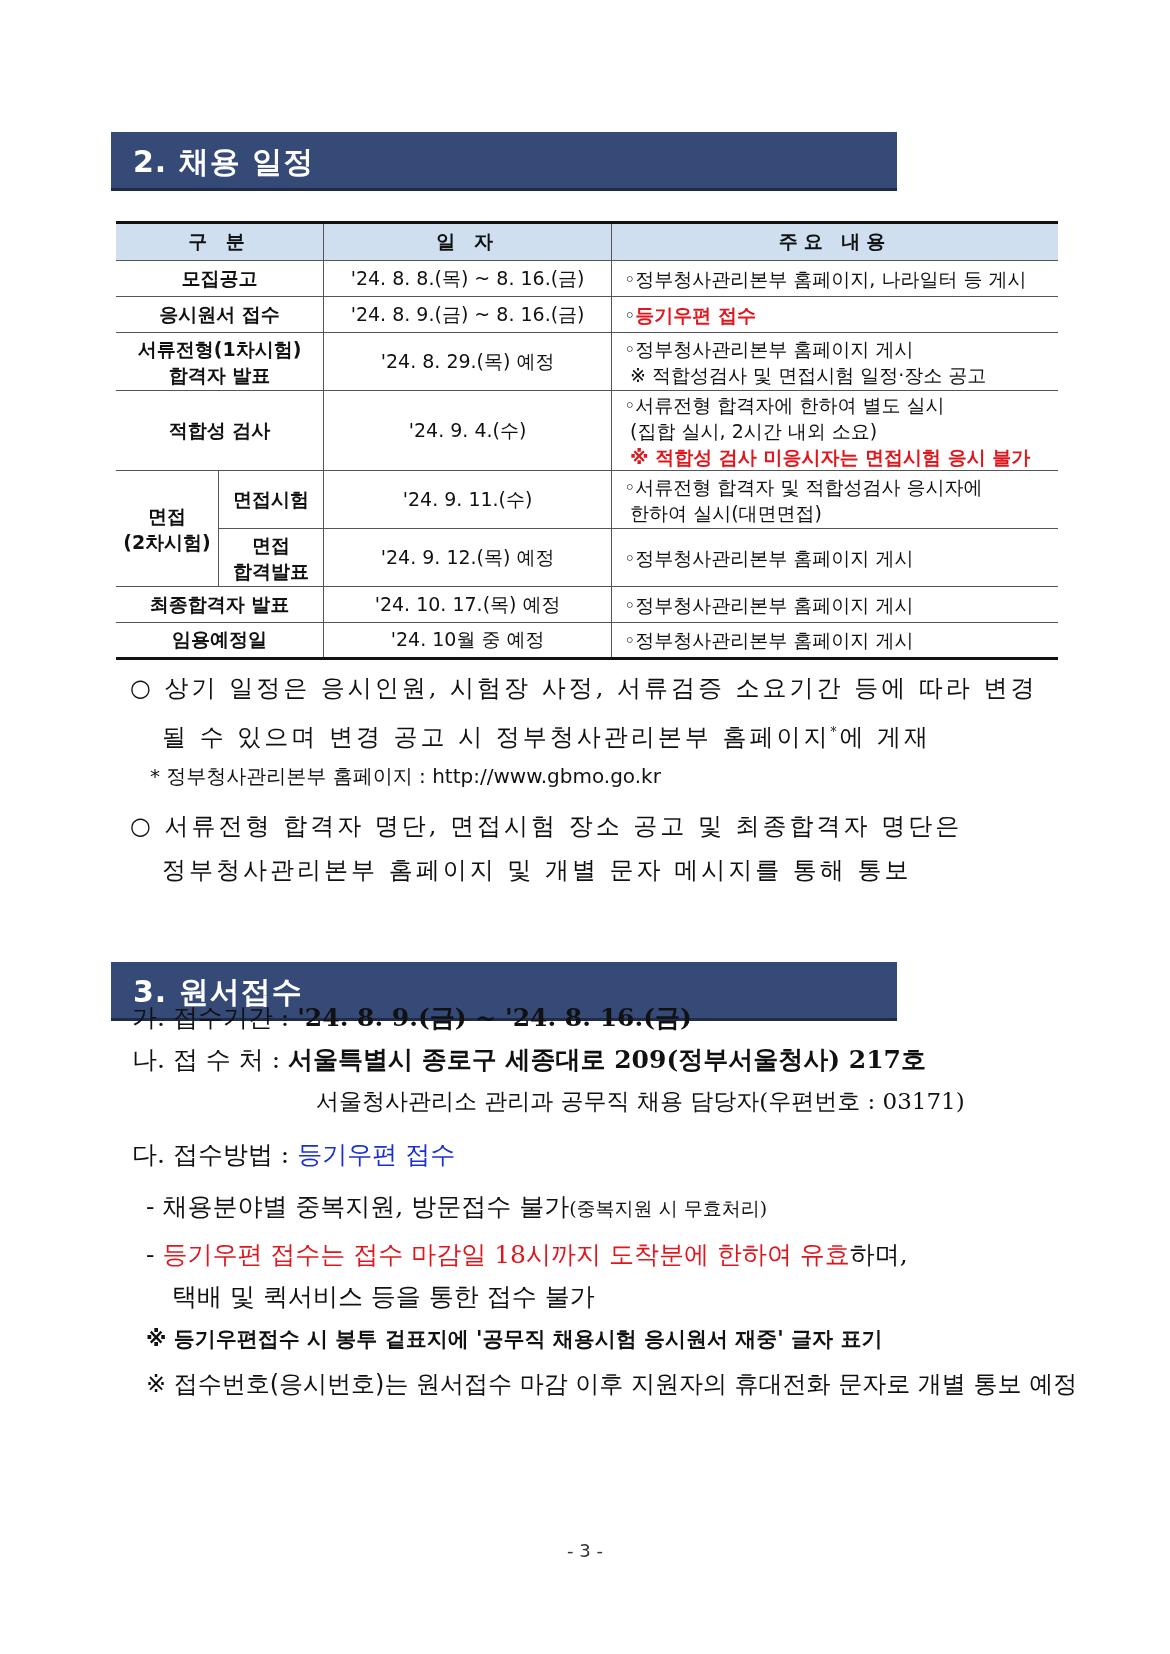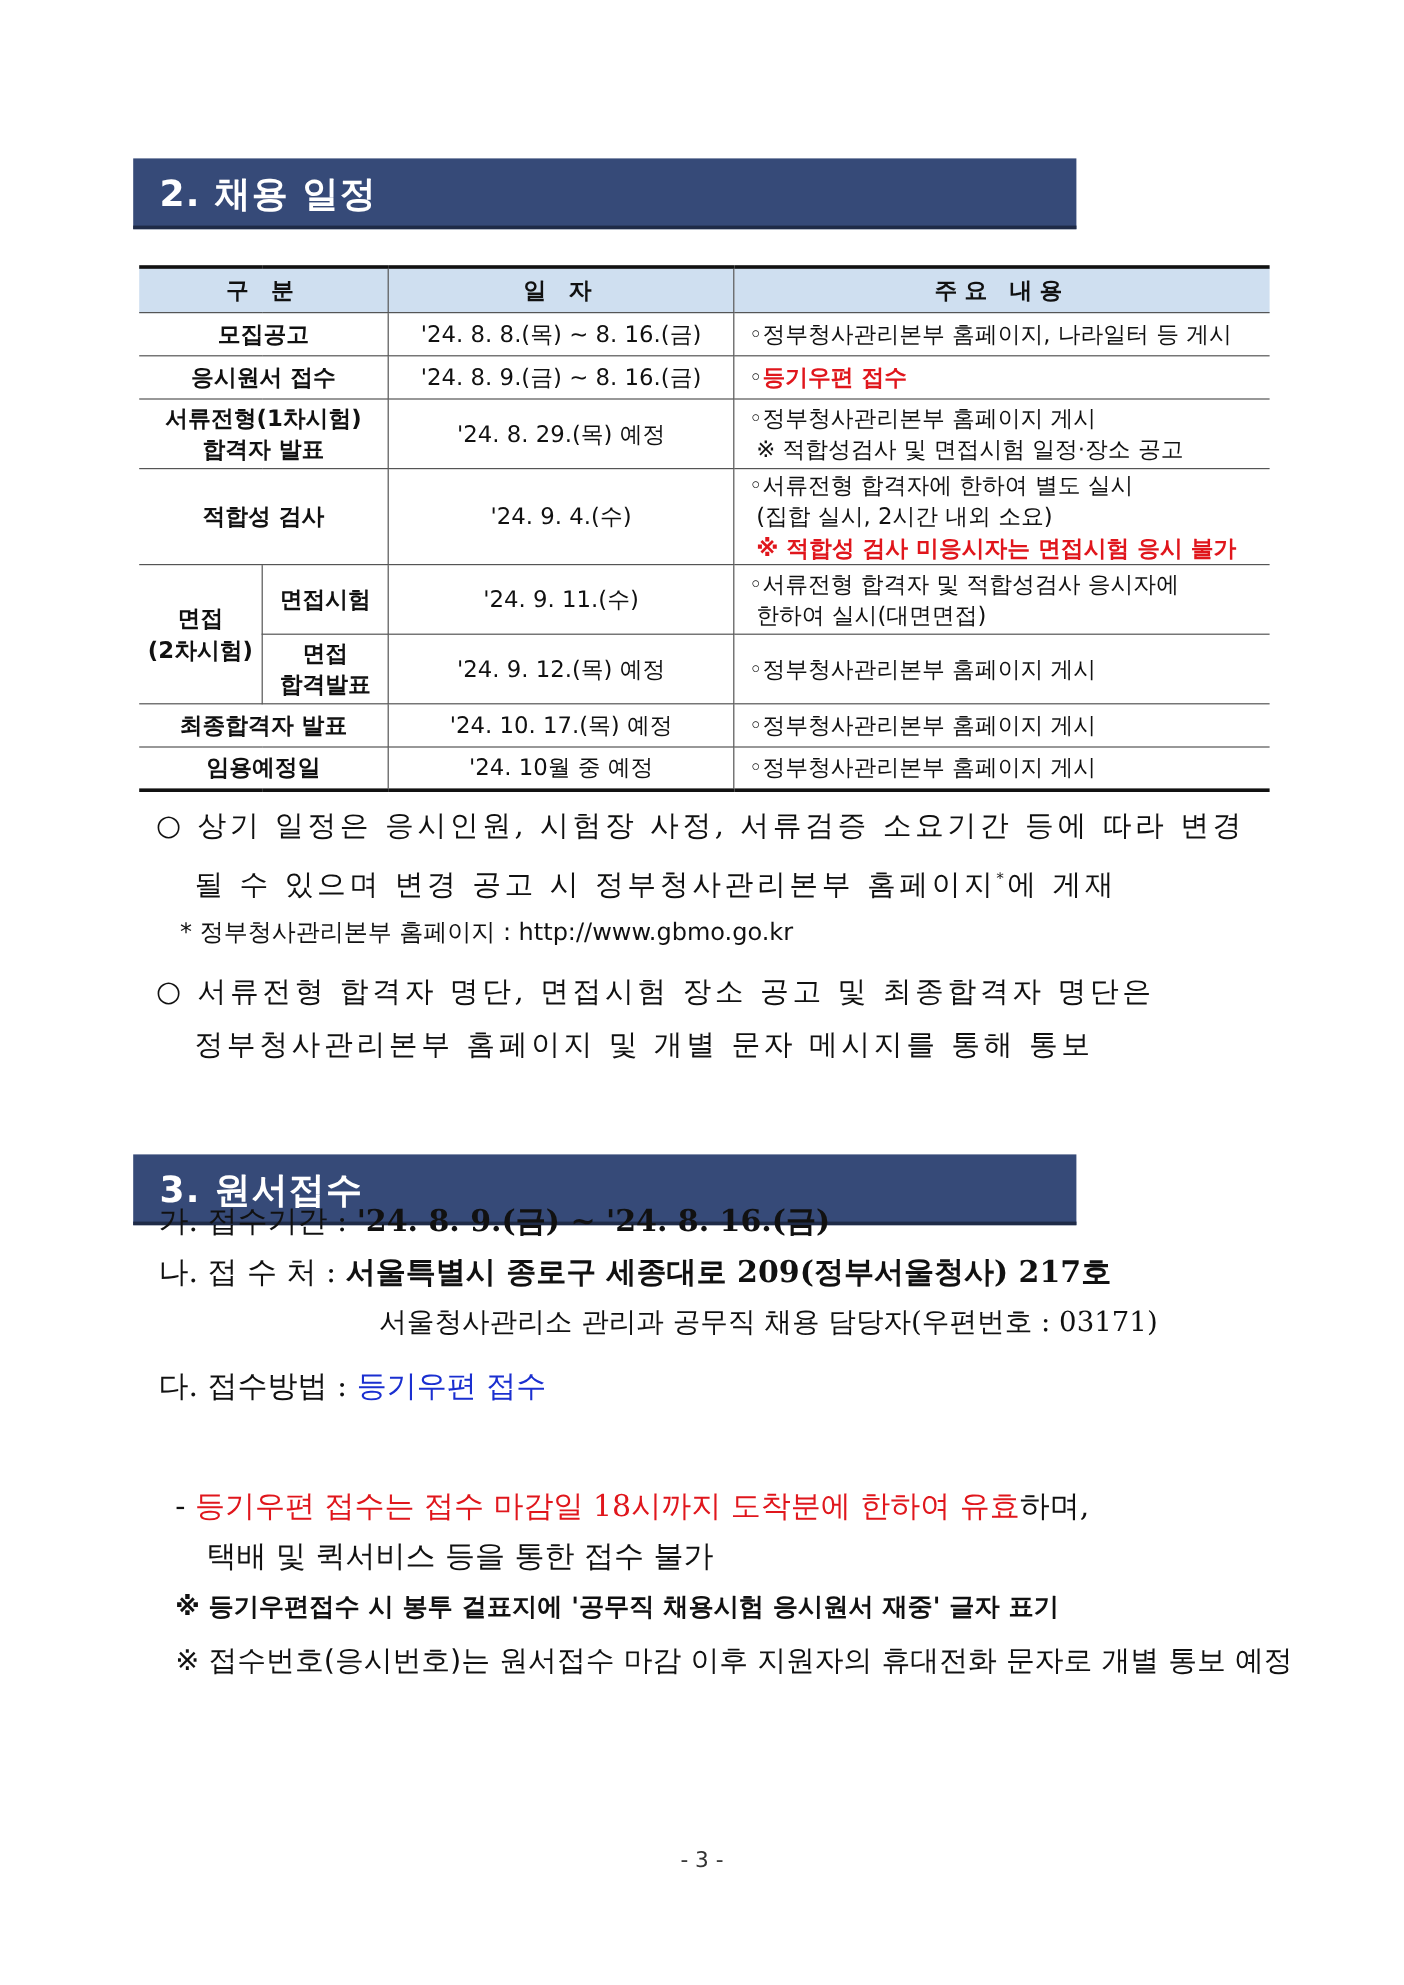--- a/index.html
+++ b/index.html
@@ -120,20 +120,21 @@
     <span>3. 원서접수</span>
   </div>
 
   <div class="line" style="left:132px; top:1001px;text-align:center;"><span>가. 접수기간 : </span><span class="b">'24. 8. 9.(금) ~ '24. 8. 16.(금)</span></div>
 
   <div class="line" style="left:132px; top:1043px;"><span>나. 접 수 처 : </span><span class="b">서울특별시 종로구 세종대로 209(정부서울청사) 217호</span></div>
   <div class="line" style="left:316px; top:1086px; font-size:23px;">서울청사관리소 관리과 공무직 채용 담당자(우편번호 : 03171)</div>
 
   <div class="line" style="left:132px; top:1138px;"><span>다. 접수방법 : </span><span class="blue">등기우편 접수</span></div>
 
+  <div class="line" style="left:146px; top:1190px;"><span>- 채용분야별 중복지원, 방문접수 불가</span><span class="small">(중복지원 시 무효처리)</span></div>
 
   <div class="line" style="left:146px; top:1238px;"><span>- </span><span class="red">등기우편 접수는 접수 마감일 18시까지 도착분에 한하여 유효</span><span>하며,</span></div>
   <div class="line" style="left:172px; top:1280px;">택배 및 퀵서비스 등을 통한 접수 불가</div>
 
   <div class="line b" style="left:146px; top:1325px; font-family:'DejaVu Sans', sans-serif; font-size:21px;">※ 등기우편접수 시 봉투 겉표지에 '공무직 채용시험 응시원서 재중' 글자 표기</div>
 
   <div class="line" style="left:146px; top:1368px; font-family:'DejaVu Sans', sans-serif; font-size:24px;">※ 접수번호(응시번호)는 원서접수 마감 이후 지원자의 휴대전화 문자로 개별 통보 예정</div>
 
   <div class="footer">- 3 -</div>
 </div>

